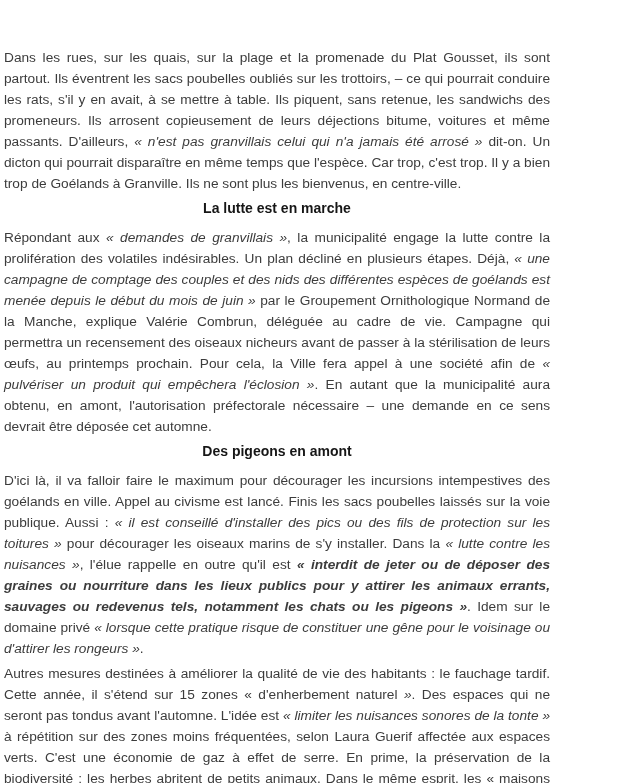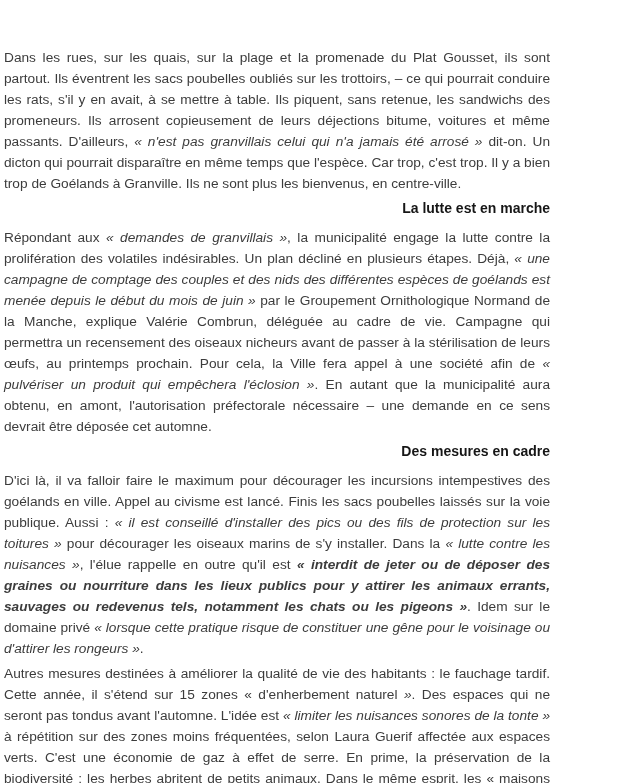--- a/index.html
+++ b/index.html
@@ -27,21 +27,21 @@
     margin: 0 0 4px 0;
     hyphens: auto;
     -webkit-hyphens: auto;
   }
   .article h2.section-heading {
     font-size: 14px;
     line-height: 21px;
     font-weight: bold;
     color: var(--heading_text, #161616);
     margin: 0 0 8px 0;
-    text-align: right;
+    text-align: center;
   }
   .seg-normal { font-style: normal; font-weight: normal; }
   .seg-italic { font-style: italic; font-weight: normal; }
   .seg-bolditalic { font-style: italic; font-weight: bold; }
   .source-line {
     margin: 0;
     font-style: italic;
     text-align: center;
     color: var(--source_text, #4a4a4a);
   }
@@ -50,17 +50,17 @@
     margin-right: 5px;
   }
 </style>
 </head>
 <body>
 
 <article class="article" lang="fr">
     <p class="para"><span class="seg-normal">Dans les rues, sur les quais, sur la plage et la promenade du Plat Gousset, ils sont partout. Ils éventrent les sacs poubelles oubliés sur les trottoirs, – ce qui pourrait conduire les rats, s'il y en avait, à se mettre à table. Ils piquent, sans retenue, les sandwichs des promeneurs. Ils arrosent copieusement de leurs déjections bitume, voitures et même passants. D'ailleurs, </span><span class="seg-italic">« n'est pas granvillais celui qui n'a jamais été arrosé »</span><span class="seg-normal"> dit-on. Un dicton qui pourrait disparaître en même temps que l'espèce. Car trop, c'est trop. Il y a bien trop de Goélands à Granville. Ils ne sont plus les bienvenus, en centre-ville.</span></p>
     <h2 class="section-heading">La lutte est en marche</h2>
     <p class="para"><span class="seg-normal">Répondant aux </span><span class="seg-italic">« demandes de granvillais »</span><span class="seg-normal">, la municipalité engage la lutte contre la prolifération des volatiles indésirables. Un plan décliné en plusieurs étapes. Déjà, </span><span class="seg-italic">« une campagne de comptage des couples et des nids des différentes espèces de goélands est menée depuis le début du mois de juin »</span><span class="seg-normal"> par le Groupement Ornithologique Normand de la Manche, explique Valérie Combrun, déléguée au cadre de vie. Campagne qui permettra un recensement des oiseaux nicheurs avant de passer à la stérilisation de leurs œufs, au printemps prochain. Pour cela, la Ville fera appel à une société afin de </span><span class="seg-italic">« pulvériser un produit qui empêchera l'éclosion »</span><span class="seg-normal">. En autant que la municipalité aura obtenu, en amont, l'autorisation préfectorale nécessaire – une demande en ce sens devrait être déposée cet automne.</span></p>
-    <h2 class="section-heading">Des mesures en cadre</h2>
+    <h2 class="section-heading">Des pigeons en amont</h2>
     <p class="para"><span class="seg-normal">D'ici là, il va falloir faire le maximum pour décourager les incursions intempestives des goélands en ville. Appel au civisme est lancé. Finis les sacs poubelles laissés sur la voie publique. Aussi : </span><span class="seg-italic">« il est conseillé d'installer des pics ou des fils de protection sur les toitures »</span><span class="seg-normal"> pour décourager les oiseaux marins de s'y installer. Dans la </span><span class="seg-italic">« lutte contre les nuisances »</span><span class="seg-normal">, l'élue rappelle en outre qu'il est </span><span class="seg-bolditalic">« interdit de jeter ou de déposer des graines ou nourriture dans les lieux publics pour y attirer les animaux errants, sauvages ou redevenus tels, notamment les chats ou les pigeons »</span><span class="seg-normal">. Idem sur le domaine privé </span><span class="seg-italic">« lorsque cette pratique risque de constituer une gêne pour le voisinage ou d'attirer les rongeurs »</span><span class="seg-normal">.</span></p>
     <p class="para"><span class="seg-normal">Autres mesures destinées à améliorer la qualité de vie des habitants : le fauchage tardif. Cette année, il s'étend sur 15 zones « d'enherbement naturel </span><span class="seg-italic">»</span><span class="seg-normal">. Des espaces qui ne seront pas tondus avant l'automne. L'idée est </span><span class="seg-italic">« limiter les nuisances sonores de la tonte »</span><span class="seg-normal"> à répétition sur des zones moins fréquentées, selon Laura Guerif affectée aux espaces verts. C'est une économie de gaz à effet de serre. En prime, la préservation de la biodiversité : les herbes abritent de petits animaux. Dans le même esprit, les « maisons des insectes » qui ont fait leur apparition au jardin Dior devraient se multiplier, à terme.</span></p>
     <p class="source-line"><span class="source-marker">»</span><span class="source-text">Granville, 50</span></p>
   </article>
 
 </body></html>

